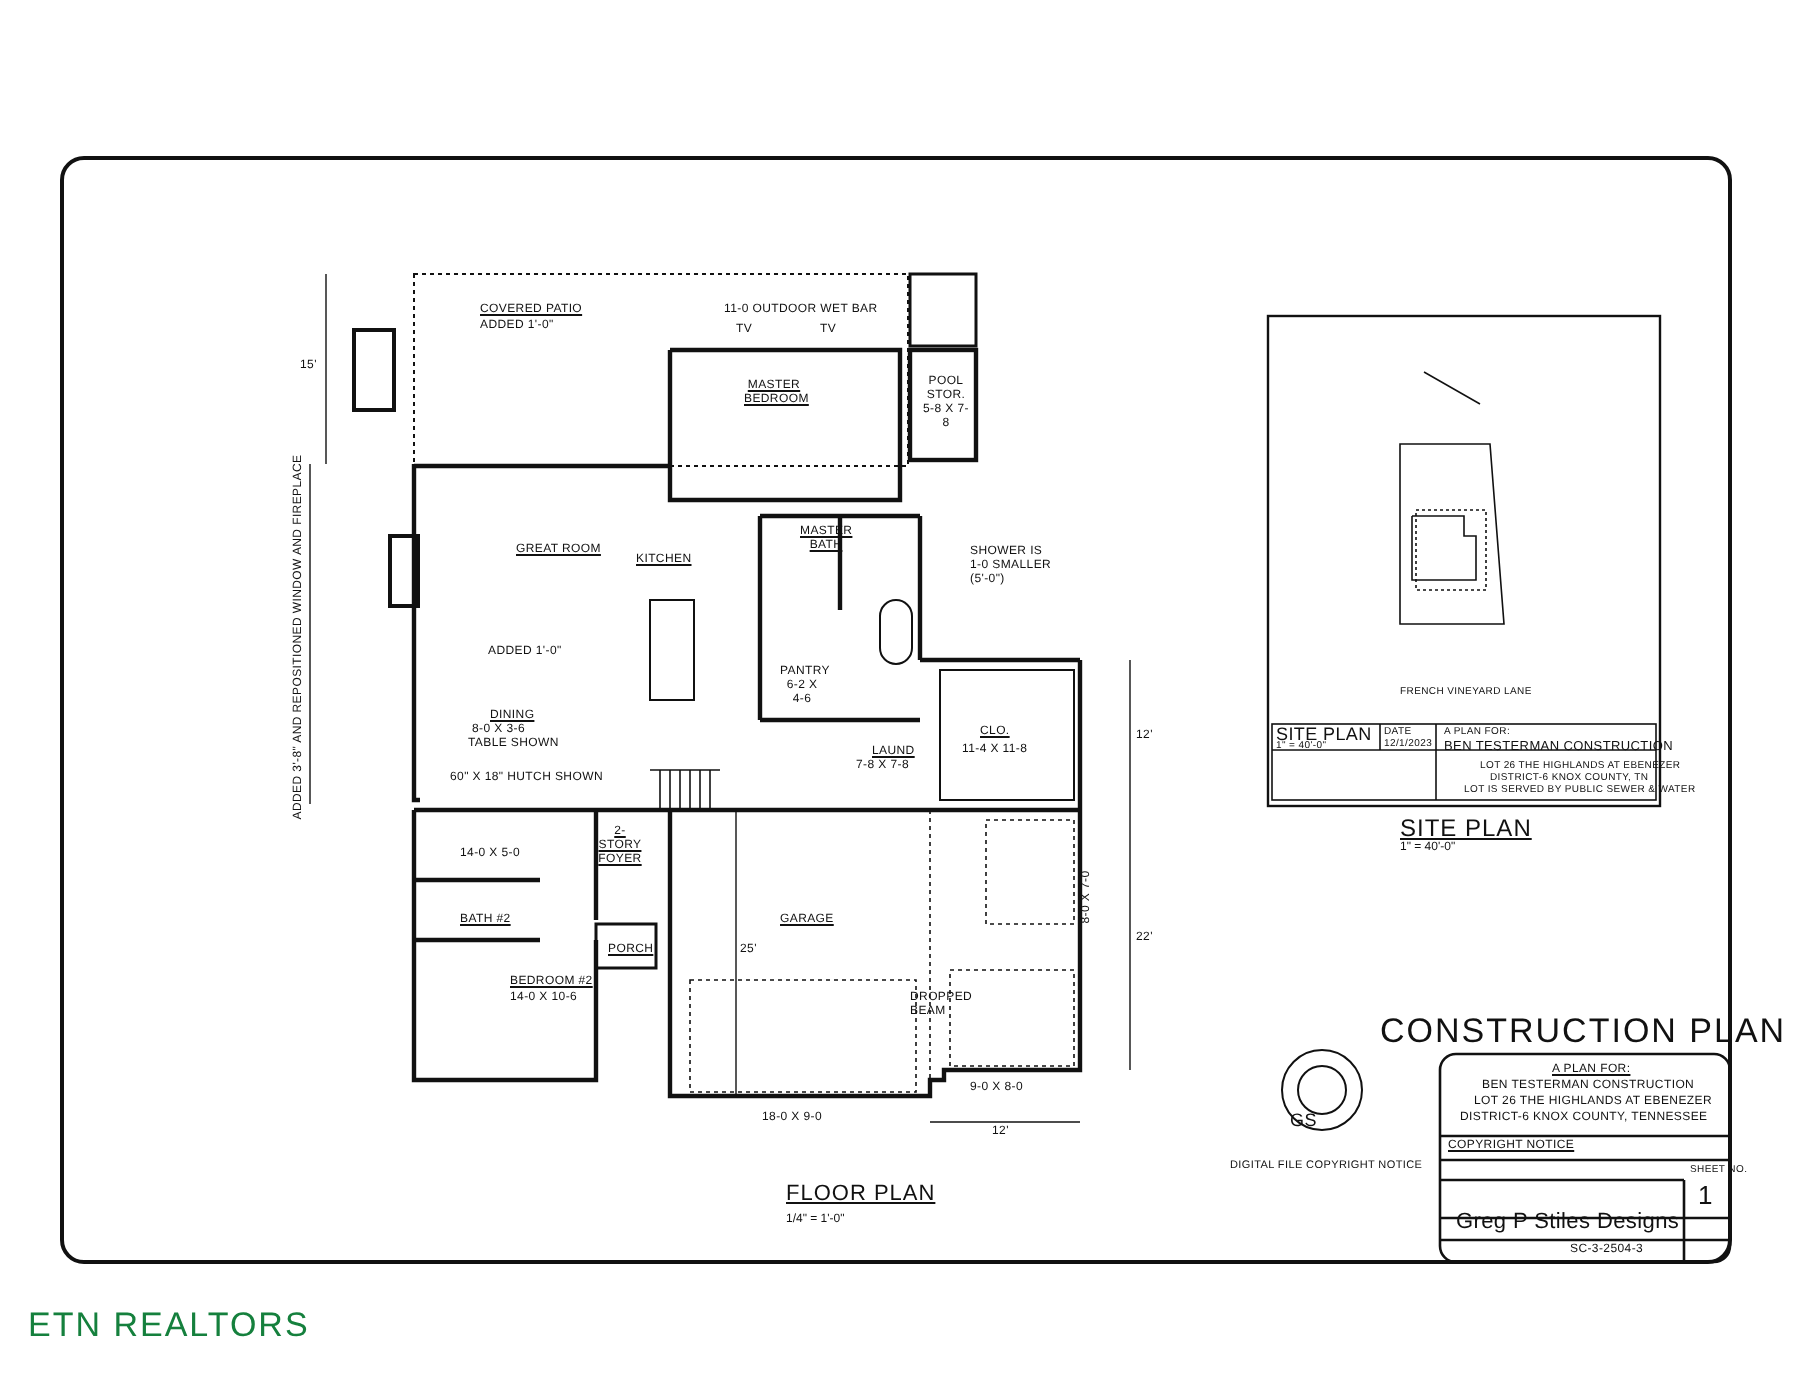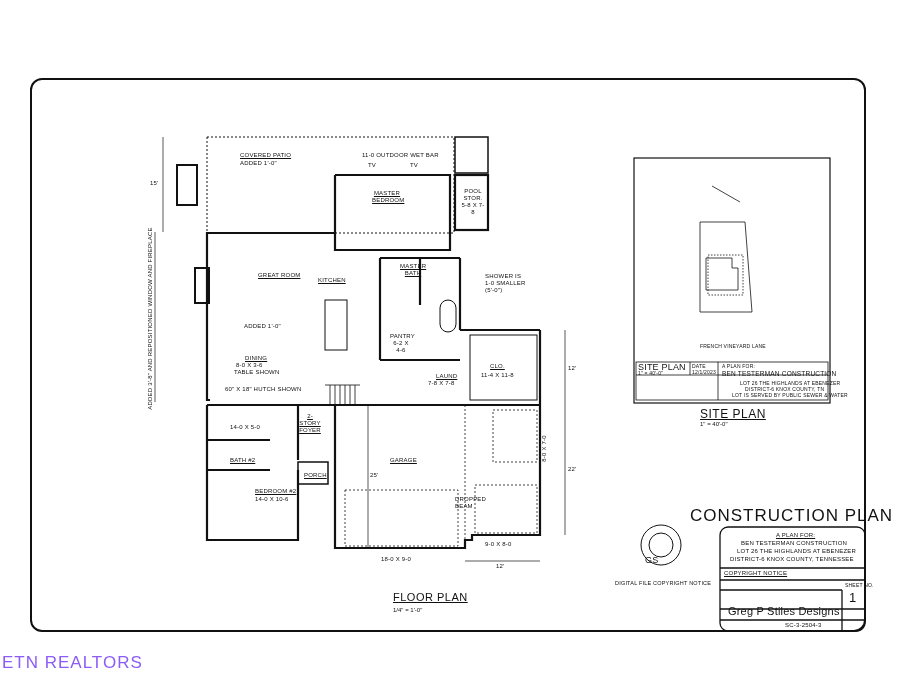--- a/index.html
+++ b/index.html
@@ -4,21 +4,21 @@
 <style>
   html,body{margin:0;padding:0;background:#fff;}
   body{width:900px;height:696px;position:relative;overflow:hidden;font-family:"Liberation Sans",sans-serif;color:#111;}
   .sheet{position:absolute;left:30px;top:78px;width:836px;height:554px;border:2px solid #111;border-radius:12px;box-sizing:border-box;}
   svg{position:absolute;left:0;top:0;}
   .lbl{position:absolute;font-size:6px;line-height:7px;text-align:center;white-space:nowrap;letter-spacing:0.2px;}
   .u{text-decoration:underline;}
   .title-big{position:absolute;font-size:17px;letter-spacing:1px;}
   .plan-title{position:absolute;font-size:11px;letter-spacing:0.5px;text-decoration:underline;}
   .scale{position:absolute;font-size:6px;}
-  .wm{position:absolute;left:2px;top:653px;font-size:17px;color:#8b5cf6;letter-spacing:1px;font-weight:300;}
+  .wm{position:absolute;left:14px;top:653px;font-size:17px;color:#15803d;letter-spacing:1px;font-weight:300;}
   .tiny{font-size:5px;line-height:6px;}
   .vert{transform:rotate(-90deg);transform-origin:center;}
 </style>
 </head>
 <body>
 
 <div class="sheet"></div>
 
 <svg width="900" height="696">
   <g stroke="#111" fill="none" stroke-width="2.2">

